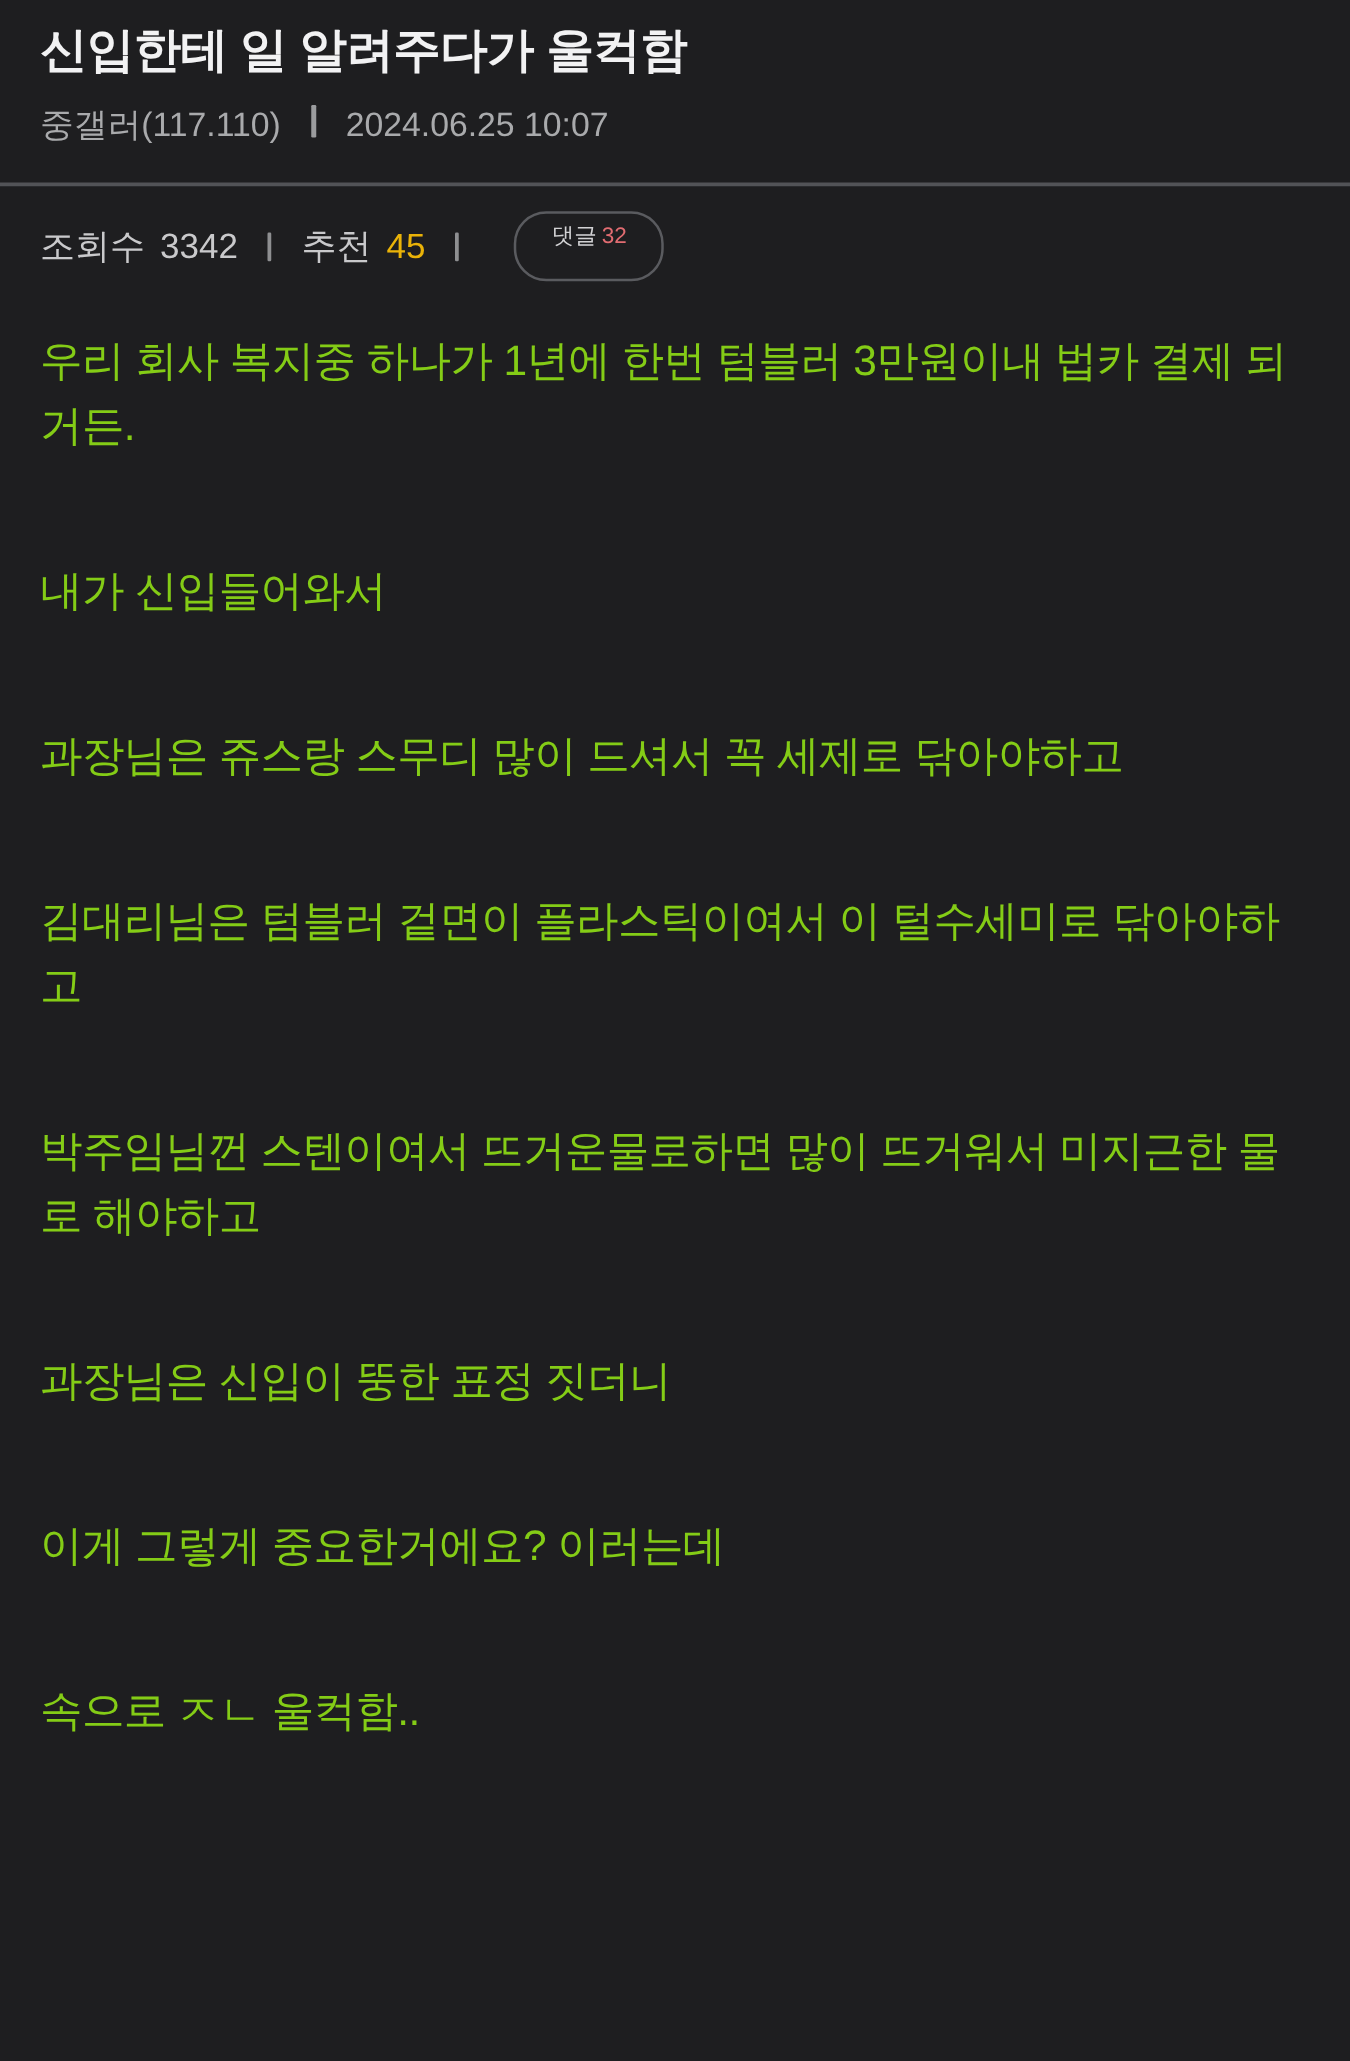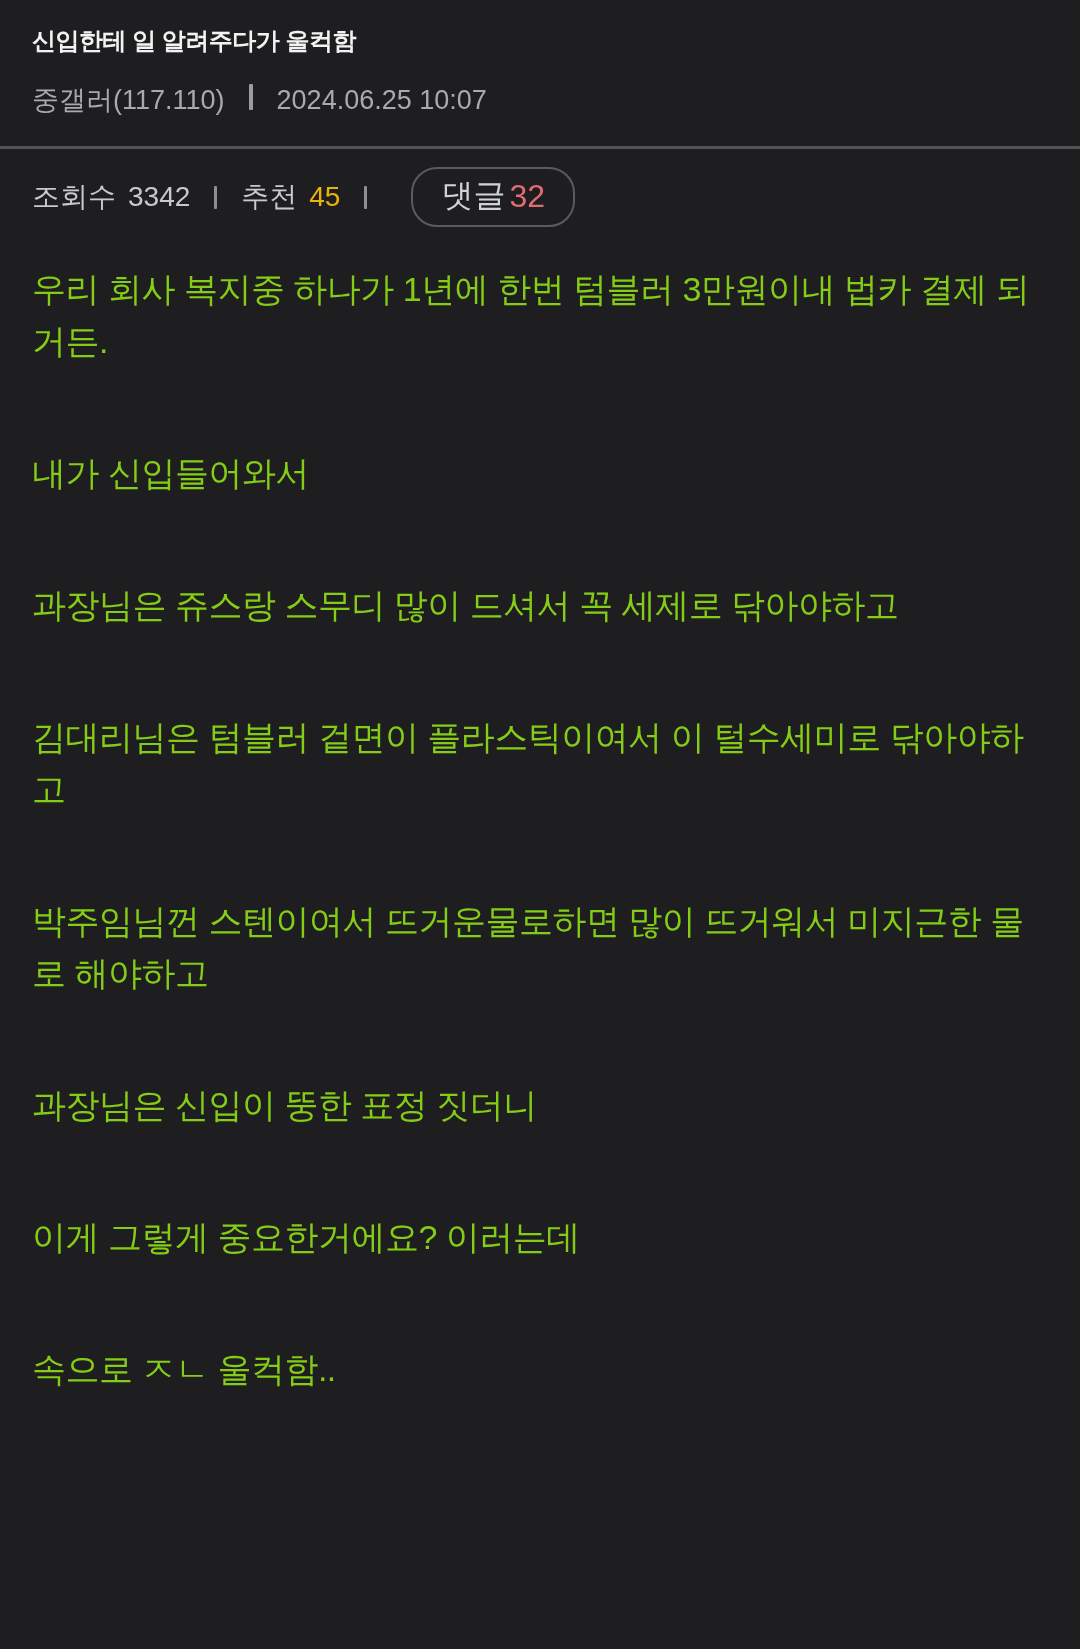--- a/index.html
+++ b/index.html
@@ -12,21 +12,21 @@
     width: 1080px;
     min-height: 1649px;
     background: #1e1e20;
     overflow: hidden;
   }
   .post-header {
     padding: 20px 32px 0 32px;
   }
   .post-title {
     color: #f2f2f3;
-    font-size: 24px;
+    font-size: 38px;
     line-height: 42px;
     font-weight: 700;
     letter-spacing: -0.5px;
   }
   .post-meta {
     margin-top: 22px;
     display: flex;
     align-items: flex-start;
     color: #a9aaac;
     font-size: 27px;
@@ -69,25 +69,25 @@
     height: 23px;
     background: #8e8f91;
     margin: 0 24px;
     border-radius: 1px;
   }
   .comment-pill {
     display: inline-flex;
     align-items: center;
     justify-content: center;
     margin-left: 20px;
-    padding: 5px 28px 7px 28px;
+    padding: 5px 28px 23px 28px;
     border: 2px solid #5a5b5f;
     border-radius: 26px;
     background: transparent;
-    font-size: 32px;
+    font-size: 18px;
     color: #d2d2d4;
     cursor: pointer;
   }
   .comment-pill .pill-count {
     color: #e16c71;
     margin-left: 4px;
   }
   .post-body {
     margin-top: 42px;
     padding: 0 32px 40px 32px;

